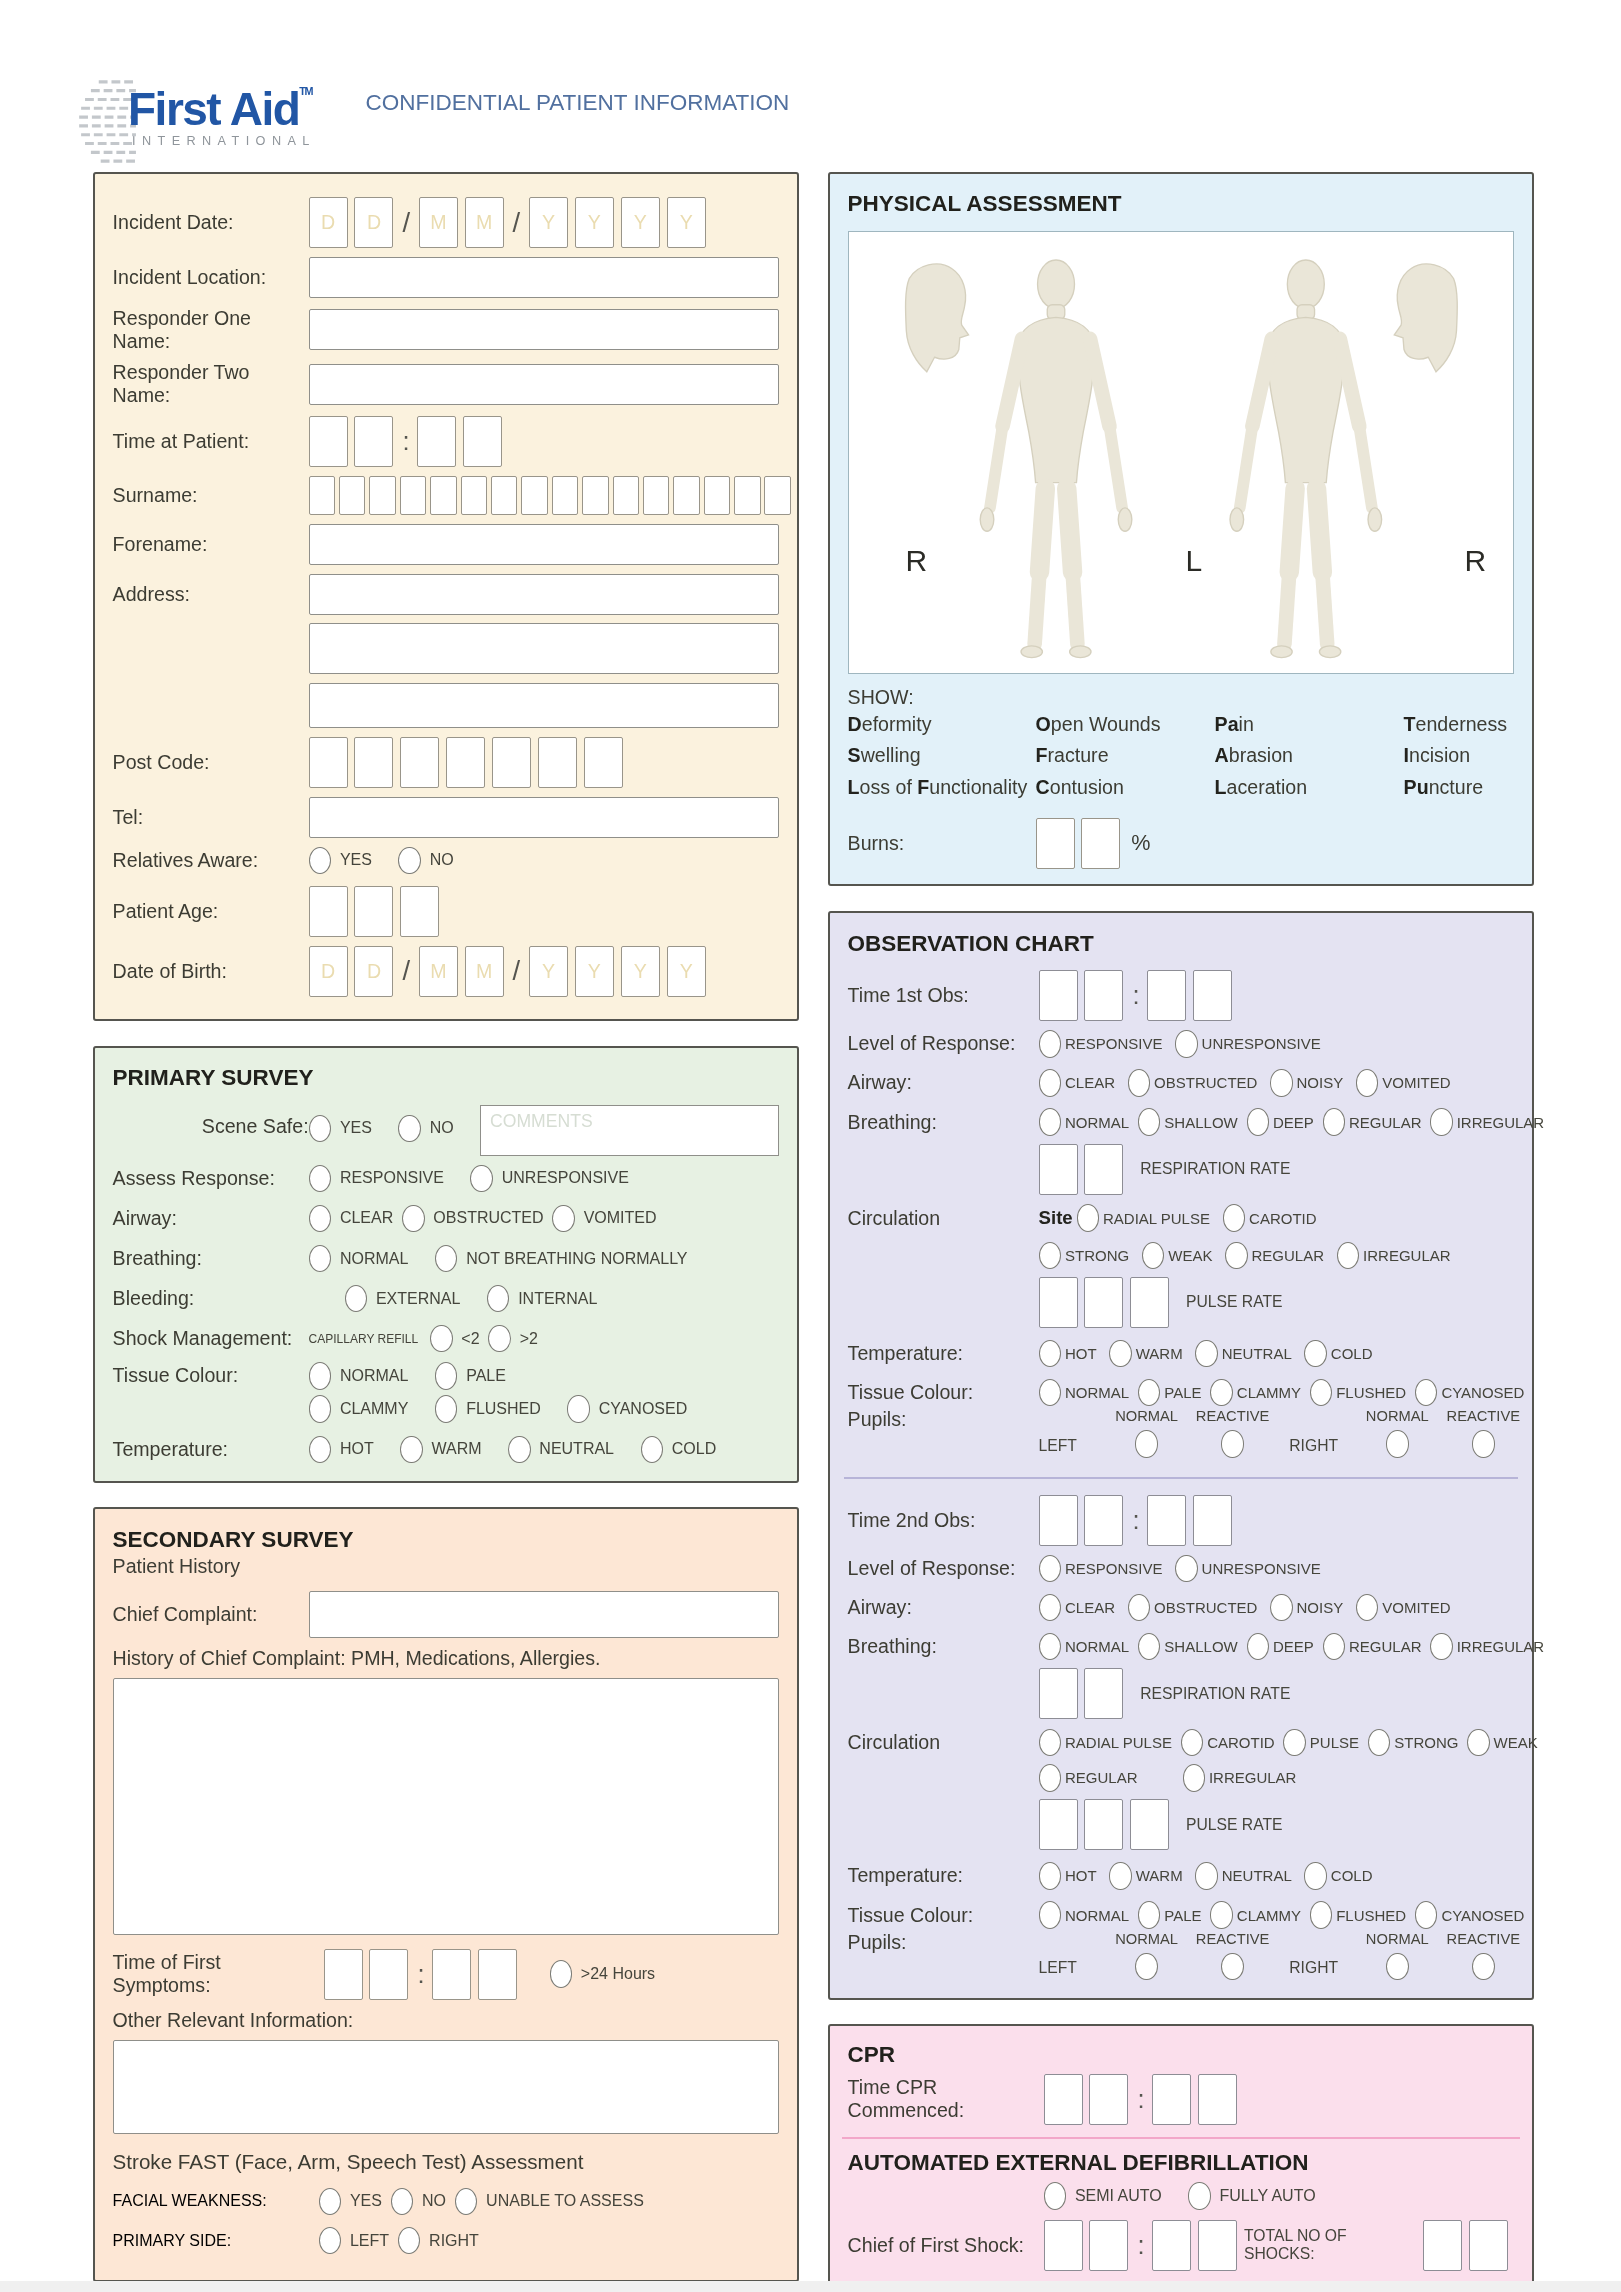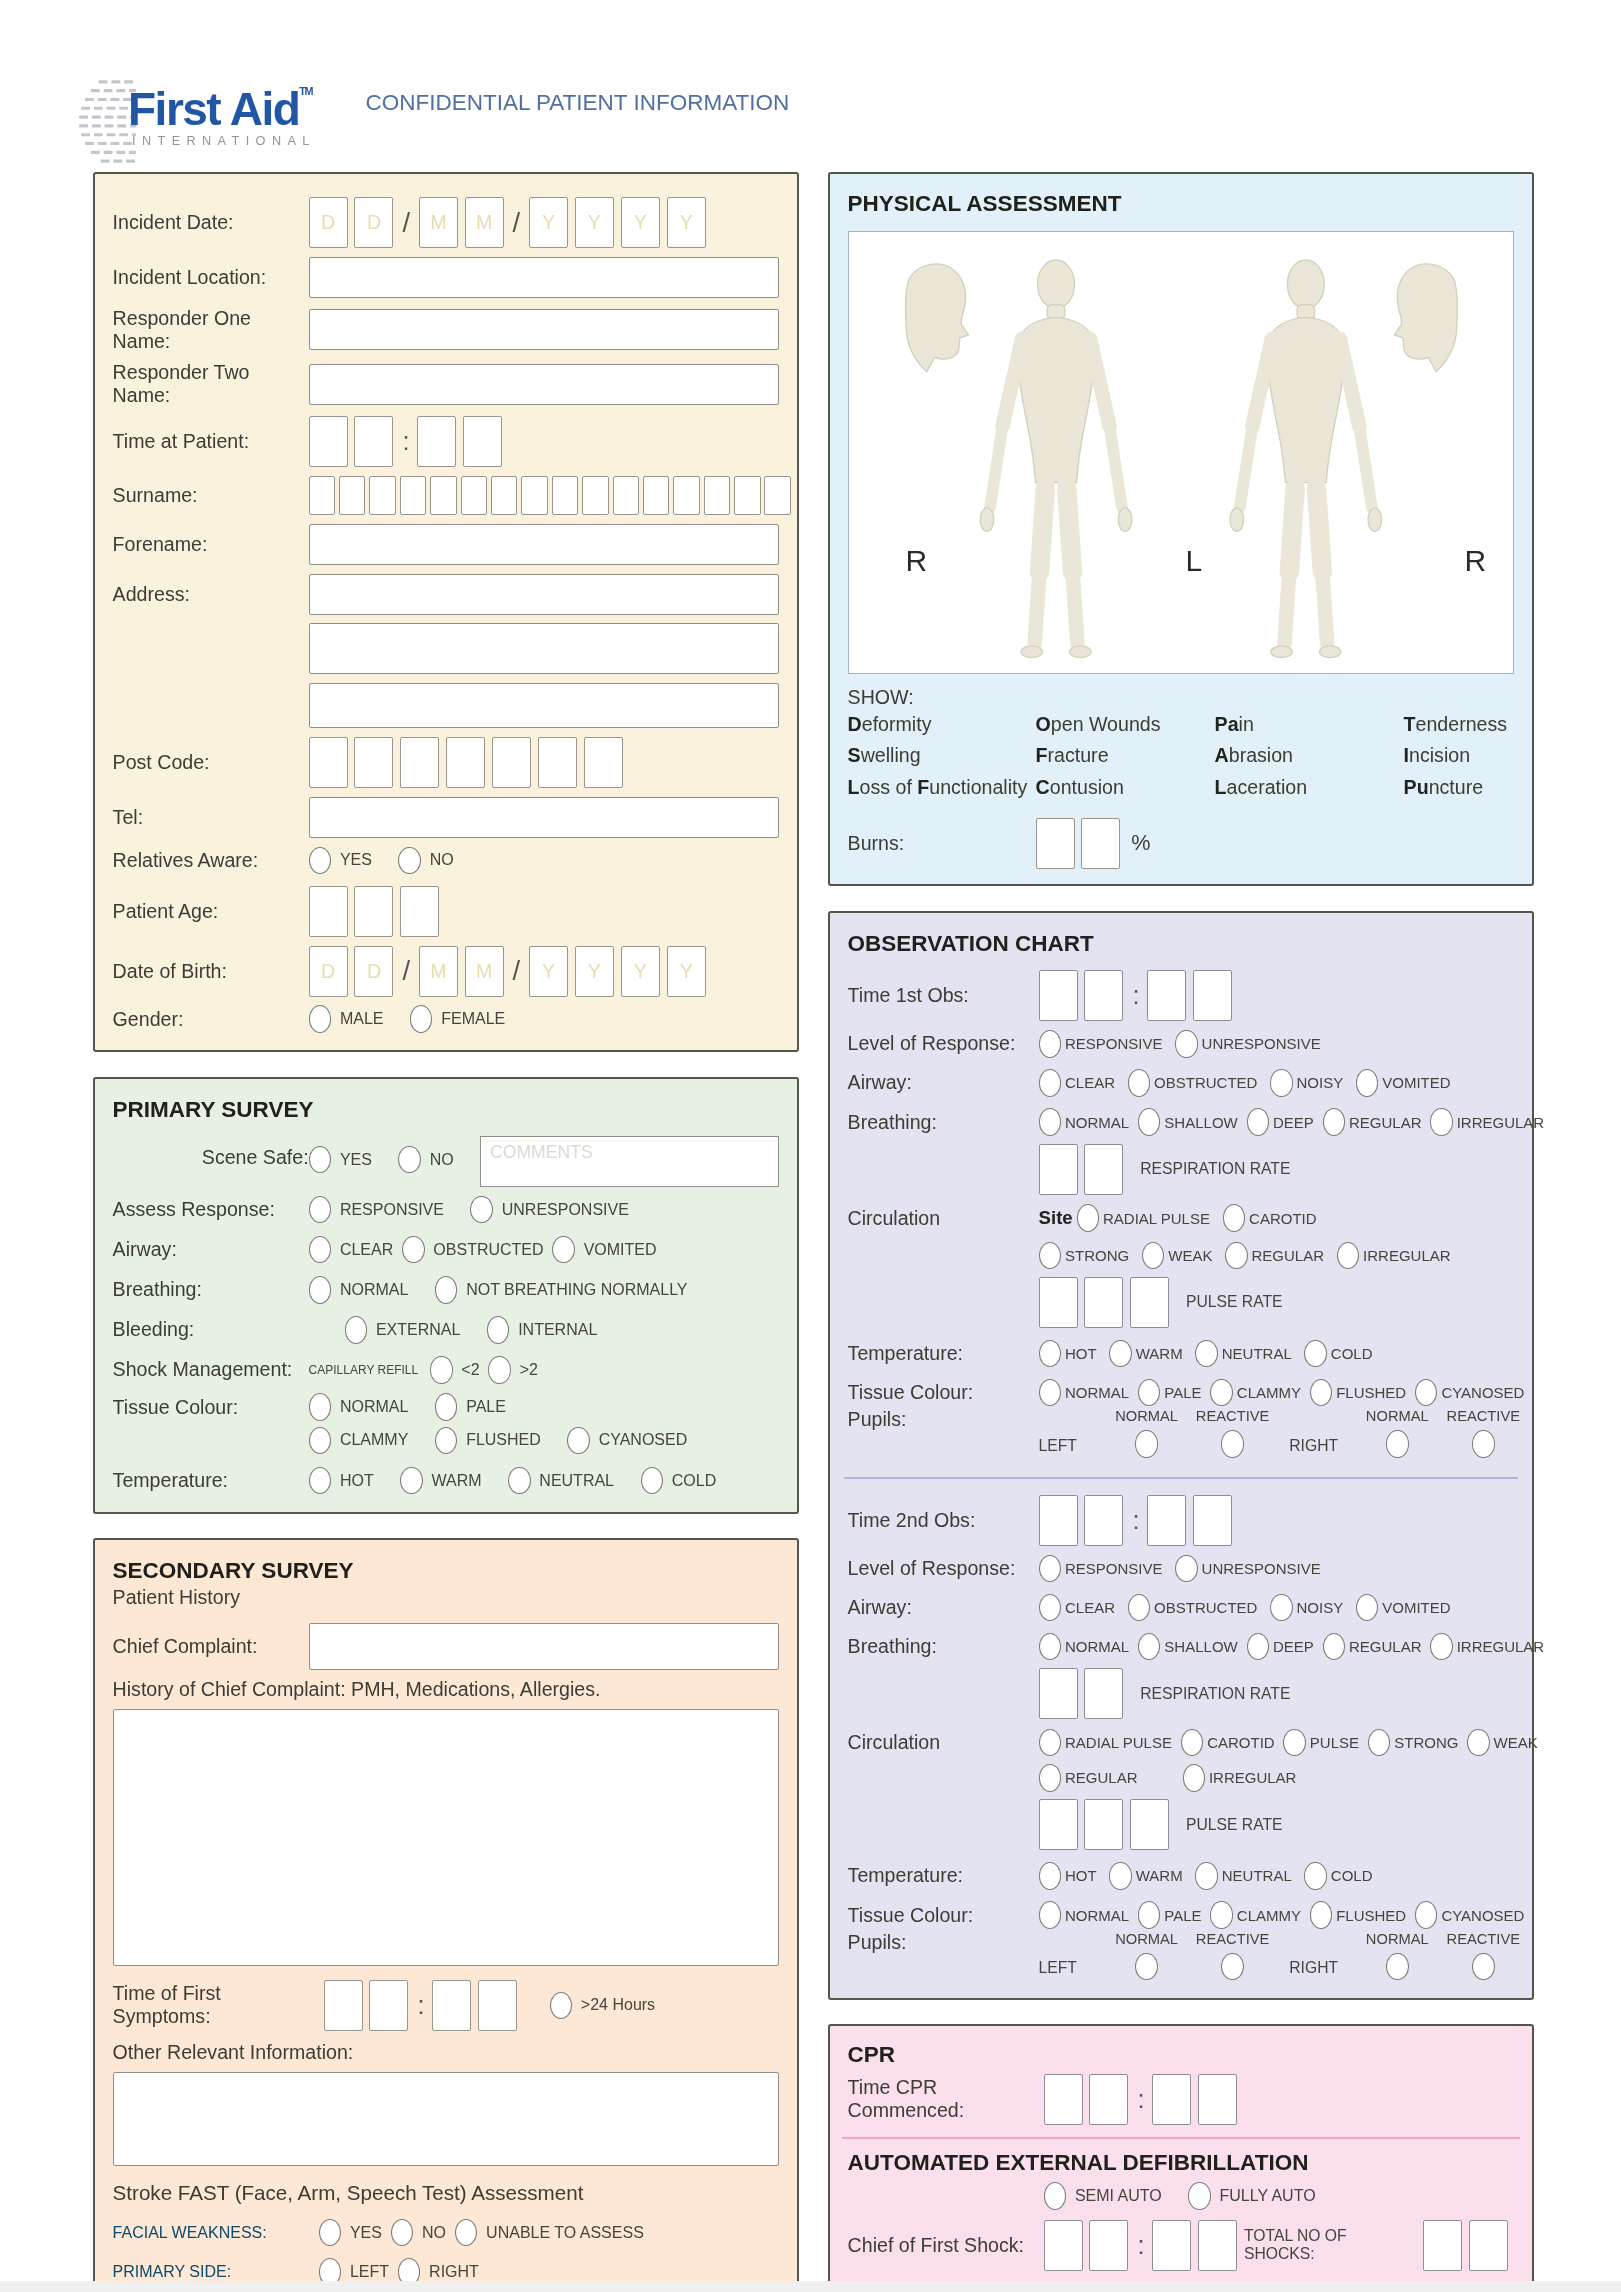--- a/index.html
+++ b/index.html
@@ -23,21 +23,21 @@
   
   .cols{display:flex;gap:29px;align-items:flex-start;}
   .col{width:706px;flex:none;}
   .panel{border:2px solid #55554f;border-radius:2.9px;padding:15.7px 17.6px 13.7px;margin-bottom:24.5px;box-sizing:border-box;}
   .ptitle{font-size:22.5px;font-weight:bold;color:#21211c;margin:2px 0 13.7px;}
   .psub{font-size:19.6px;color:#3d3d35;margin:-9.8px 0 11.8px;}
 
   
   .row{display:flex;align-items:center;margin-bottom:8.8px;}
   .lbl{width:196px;flex:none;font-size:19.6px;color:#3c3c33;}
-  .slbl{width:206px;flex:none;font-size:16px;color:#0c4a6e;}
+  .slbl{width:206px;flex:none;font-size:16px;color:#000000;}
   .field{height:41px;border:1.5px solid #8f8f8a;background:#fff;border-radius:2px;box-sizing:border-box;}
   .flex1{flex:1;}
   .area{border:1.5px solid #8f8f8a;background:#fff;border-radius:2px;width:100%;box-sizing:border-box;}
 
   
   .sqbox{width:39px;height:51px;border:1.5px solid #99958a;background:#fff;border-radius:2px;
          margin-right:6.9px;display:inline-flex;align-items:center;justify-content:center;
          font-size:19.6px;color:#EADCB0;box-sizing:border-box;flex:none;}
   .smallbox{width:26.5px;height:39px;margin-right:3.9px;}
   .colon{font-size:25.5px;color:#55554f;margin:0 7.8px 0 2px;flex:none;}
@@ -242,33 +242,20 @@
               <span class="sqbox">D</span>
               <span class="sqbox">D</span>
               <span class="slash">/</span>
               <span class="sqbox">M</span>
               <span class="sqbox">M</span>
               <span class="slash">/</span>
               <span class="sqbox">Y</span>
               <span class="sqbox">Y</span>
               <span class="sqbox">Y</span>
               <span class="sqbox">Y</span>
-            </span>
-      </div>
-      <div class="row" style="margin-bottom:3.9px;">
-        <div class="lbl">Gender:</div>
-        <span style="display:inline-flex;">
-              <span class="opt">
-                <span class="radio"></span>
-                <span class="olbl">MALE</span>
-              </span>
-              <span class="opt">
-                <span class="radio"></span>
-                <span class="olbl">FEMALE</span>
-              </span>
             </span>
       </div>
     </div>
 
     <div class="panel" style="background: rgb(231, 241, 227);">
       <div class="ptitle">PRIMARY SURVEY</div>
       <div class="row" style="align-items:flex-start;">
         <div class="lbl" style="padding-top:9.8px;text-align:right;">Scene Safe:</div>
         <span style="display:inline-flex;align-items:center;padding-top:9.8px;">
               <span class="opt">

